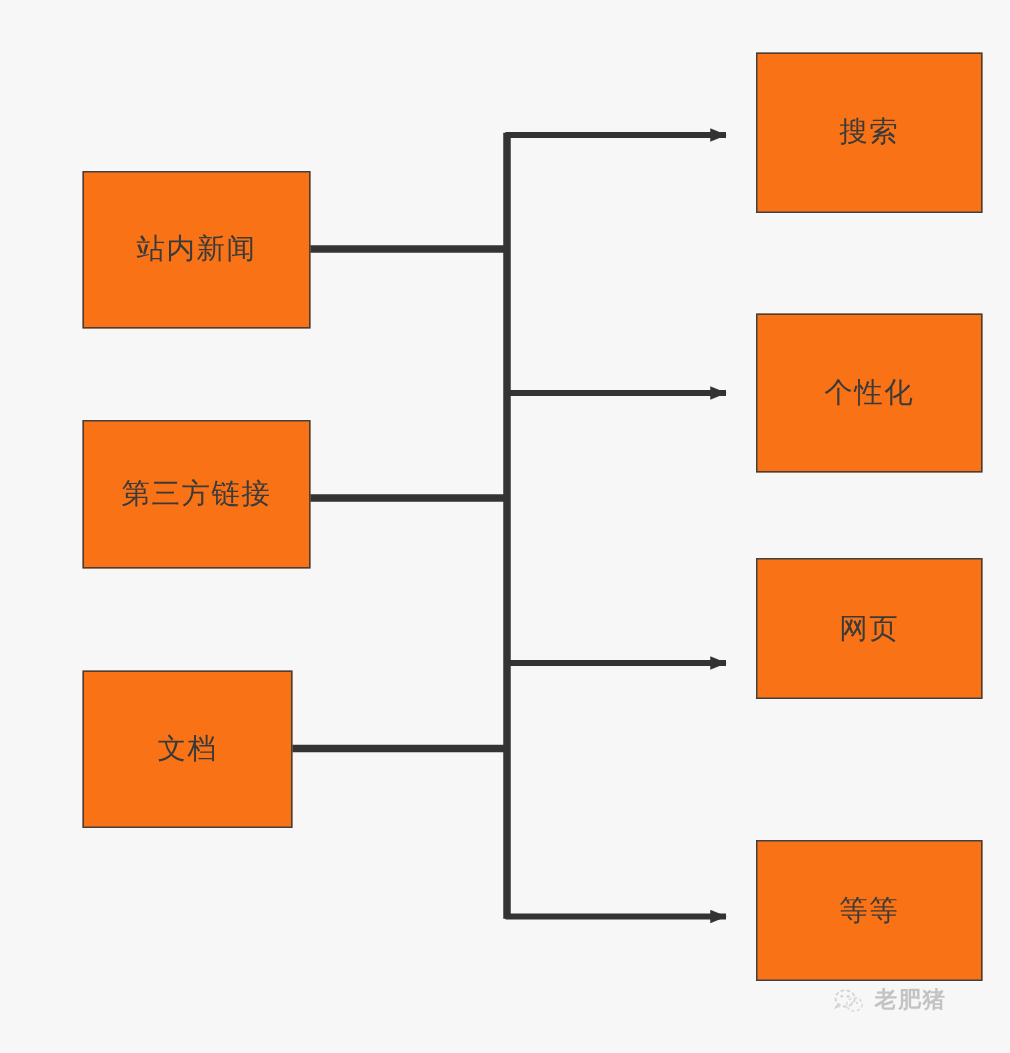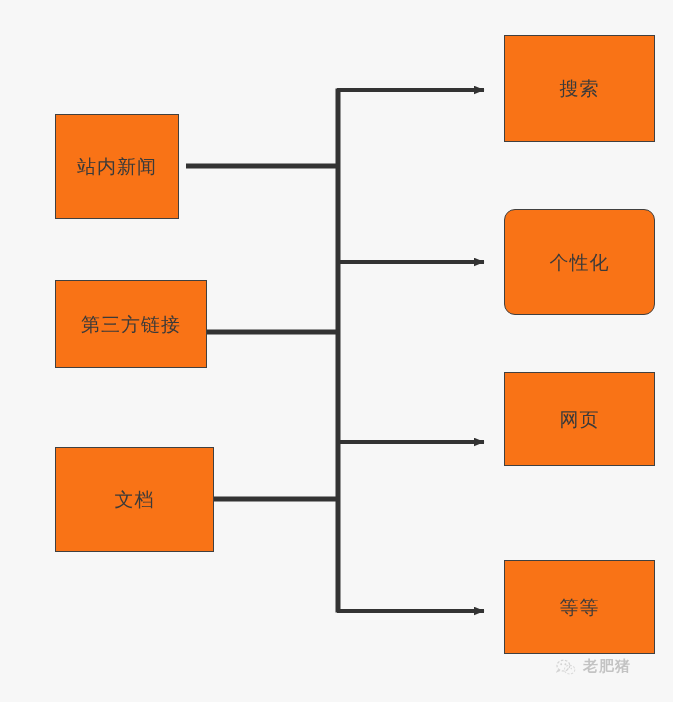--- a/index.html
+++ b/index.html
@@ -40,26 +40,26 @@
   }
   .node-label {
     font-size: 19px;
     color: #3a3a3a;
     letter-spacing: 1px;
     line-height: 1;
     white-space: nowrap;
     font-weight: 400;
   }
   
-  #node-site-news   { left: 36px;  top: 114px; width: 124px; height: 105px; }
-  #node-third-party { left: 36px;  top: 280px; width: 152px; height: 88px; }
-  #node-document    { left: 36px;  top: 447px; width: 159px; height: 105px; }
+  #node-site-news   { left: 36px;  top: 114px; width: 152px; height: 105px; }
+  #node-third-party { left: 36px;  top: 280px; width: 152px; height: 99px; }
+  #node-document    { left: 36px;  top: 447px; width: 140px; height: 105px; }
   
   #node-search      { left: 485px; top: 35px;  width: 151px; height: 107px; }
-  #node-personalize { left: 485px; top: 209px; width: 151px; height: 106px; border-radius: 11px; }
+  #node-personalize { left: 485px; top: 209px; width: 151px; height: 106px; }
   #node-webpage     { left: 485px; top: 372px; width: 151px; height: 94px; }
   #node-etc         { left: 485px; top: 560px; width: 151px; height: 94px; }
 
   #watermark {
     position: absolute;
     left: 556px;
     top: 657px;
     display: flex;
     align-items: flex-end;
     gap: 7px;

